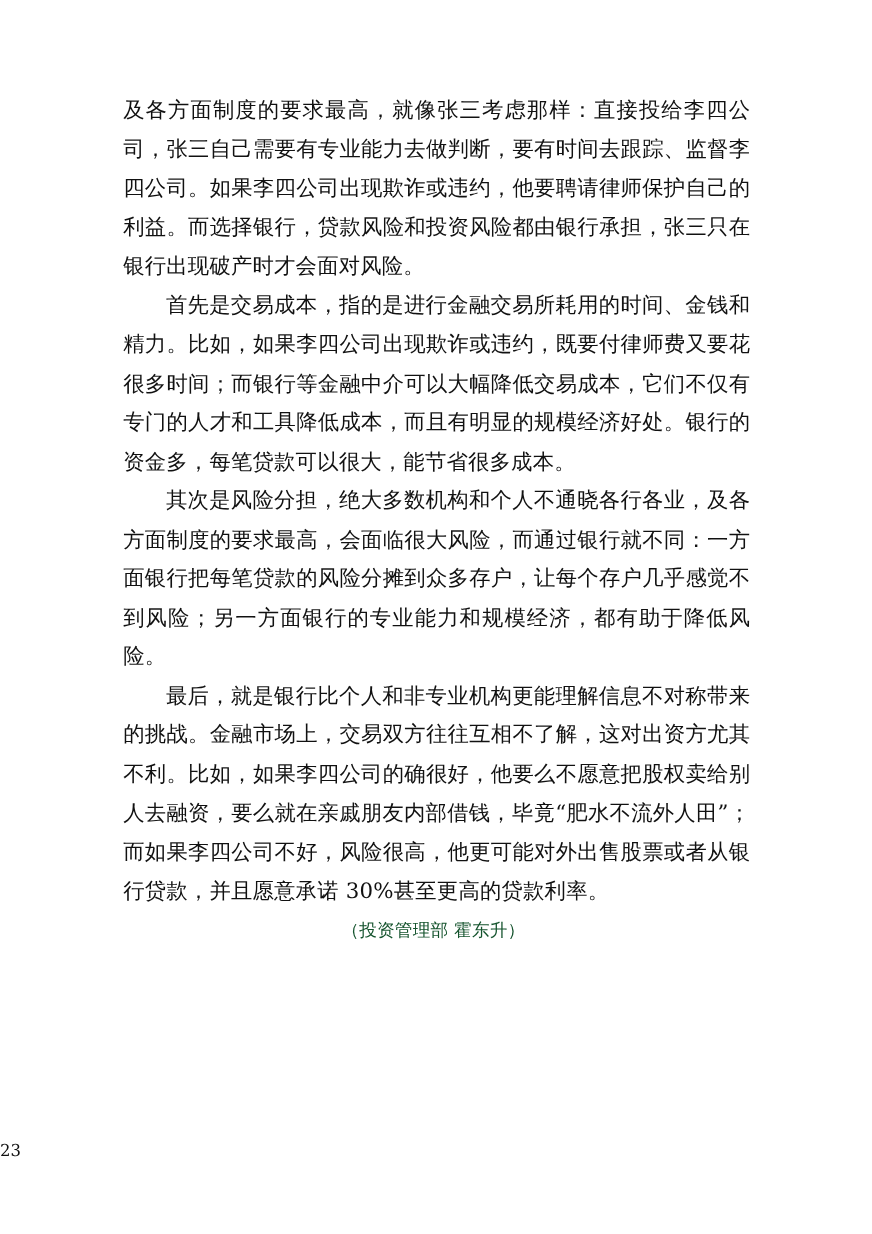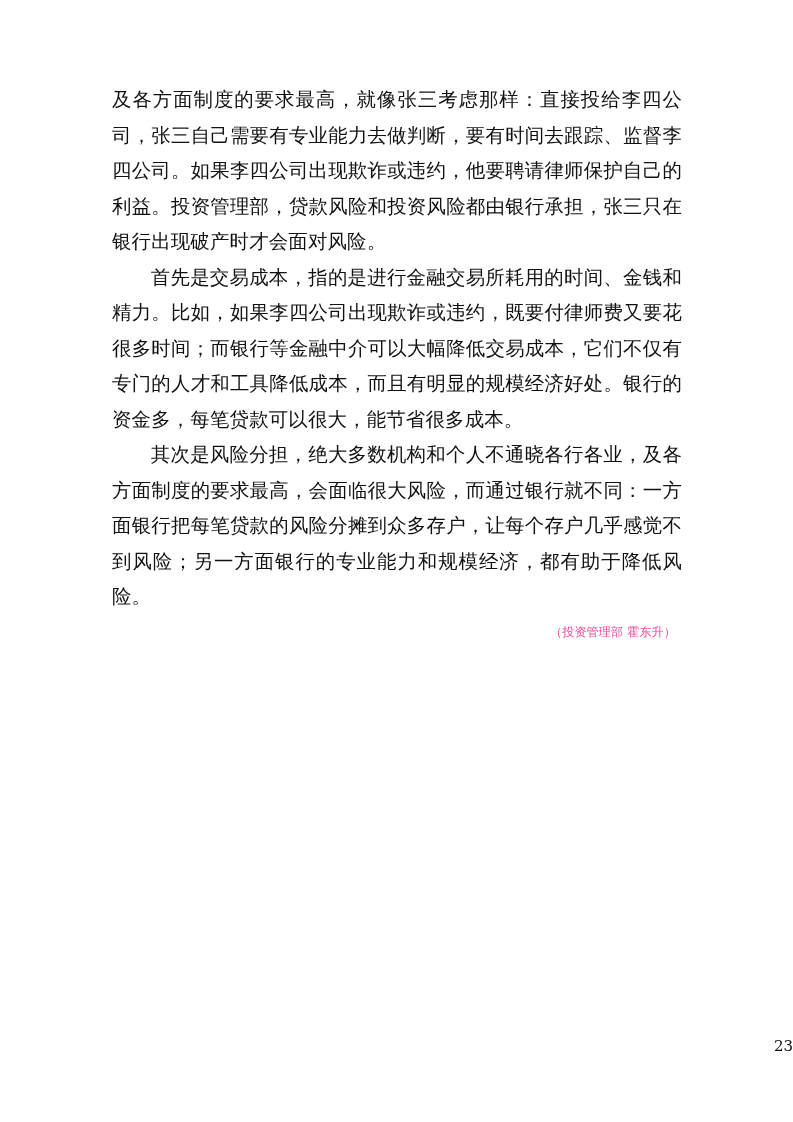--- a/index.html
+++ b/index.html
@@ -30,43 +30,44 @@
     text-align: justify;
     text-justify: inter-ideograph;
     margin: 0;
     letter-spacing: 0.2px;
   }
   .para.indent {
     text-indent: 2em;
   }
   .signature {
     font-family: "DejaVu Serif", "Liberation Serif", serif;
-    font-size: 12px;
+    font-size: 16px;
     line-height: 35.5px;
-    color: #ec4899;
+    color: #14532d;
     margin: 0;
-    text-align: right;
+    text-align: center;
     padding-right: 6px;
     letter-spacing: 0.2px;
   }
   .page-number {
     position: absolute;
     left: 0;
     right: 0;
     top: 1037px;
-    text-align: right;
+    text-align: left;
     font-family: "DejaVu Serif", "Liberation Serif", serif;
     font-size: 15px;
     color: #111111;
   }
 </style>
 </head>
 <body>
 
 <div class="page">
   <div class="doc-body">
-    <p class="para">及各方面制度的要求最高，就像张三考虑那样：直接投给李四公司，张三自己需要有专业能力去做判断，要有时间去跟踪、监督李四公司。如果李四公司出现欺诈或违约，他要聘请律师保护自己的利益。投资管理部，贷款风险和投资风险都由银行承担，张三只在银行出现破产时才会面对风险。</p>
+    <p class="para">及各方面制度的要求最高，就像张三考虑那样：直接投给李四公司，张三自己需要有专业能力去做判断，要有时间去跟踪、监督李四公司。如果李四公司出现欺诈或违约，他要聘请律师保护自己的利益。而选择银行，贷款风险和投资风险都由银行承担，张三只在银行出现破产时才会面对风险。</p>
     <p class="para indent">首先是交易成本，指的是进行金融交易所耗用的时间、金钱和精力。比如，如果李四公司出现欺诈或违约，既要付律师费又要花很多时间；而银行等金融中介可以大幅降低交易成本，它们不仅有专门的人才和工具降低成本，而且有明显的规模经济好处。银行的资金多，每笔贷款可以很大，能节省很多成本。</p>
     <p class="para indent">其次是风险分担，绝大多数机构和个人不通晓各行各业，及各方面制度的要求最高，会面临很大风险，而通过银行就不同：一方面银行把每笔贷款的风险分摊到众多存户，让每个存户几乎感觉不到风险；另一方面银行的专业能力和规模经济，都有助于降低风险。</p>
+    <p class="para indent">最后，就是银行比个人和非专业机构更能理解信息不对称带来的挑战。金融市场上，交易双方往往互相不了解，这对出资方尤其不利。比如，如果李四公司的确很好，他要么不愿意把股权卖给别人去融资，要么就在亲戚朋友内部借钱，毕竟“肥水不流外人田”；而如果李四公司不好，风险很高，他更可能对外出售股票或者从银行贷款，并且愿意承诺 30%甚至更高的贷款利率。</p>
     <p class="signature">（投资管理部    霍东升）</p>
   </div>
   <div class="page-number">23</div>
 </div>
 
 </body></html>

